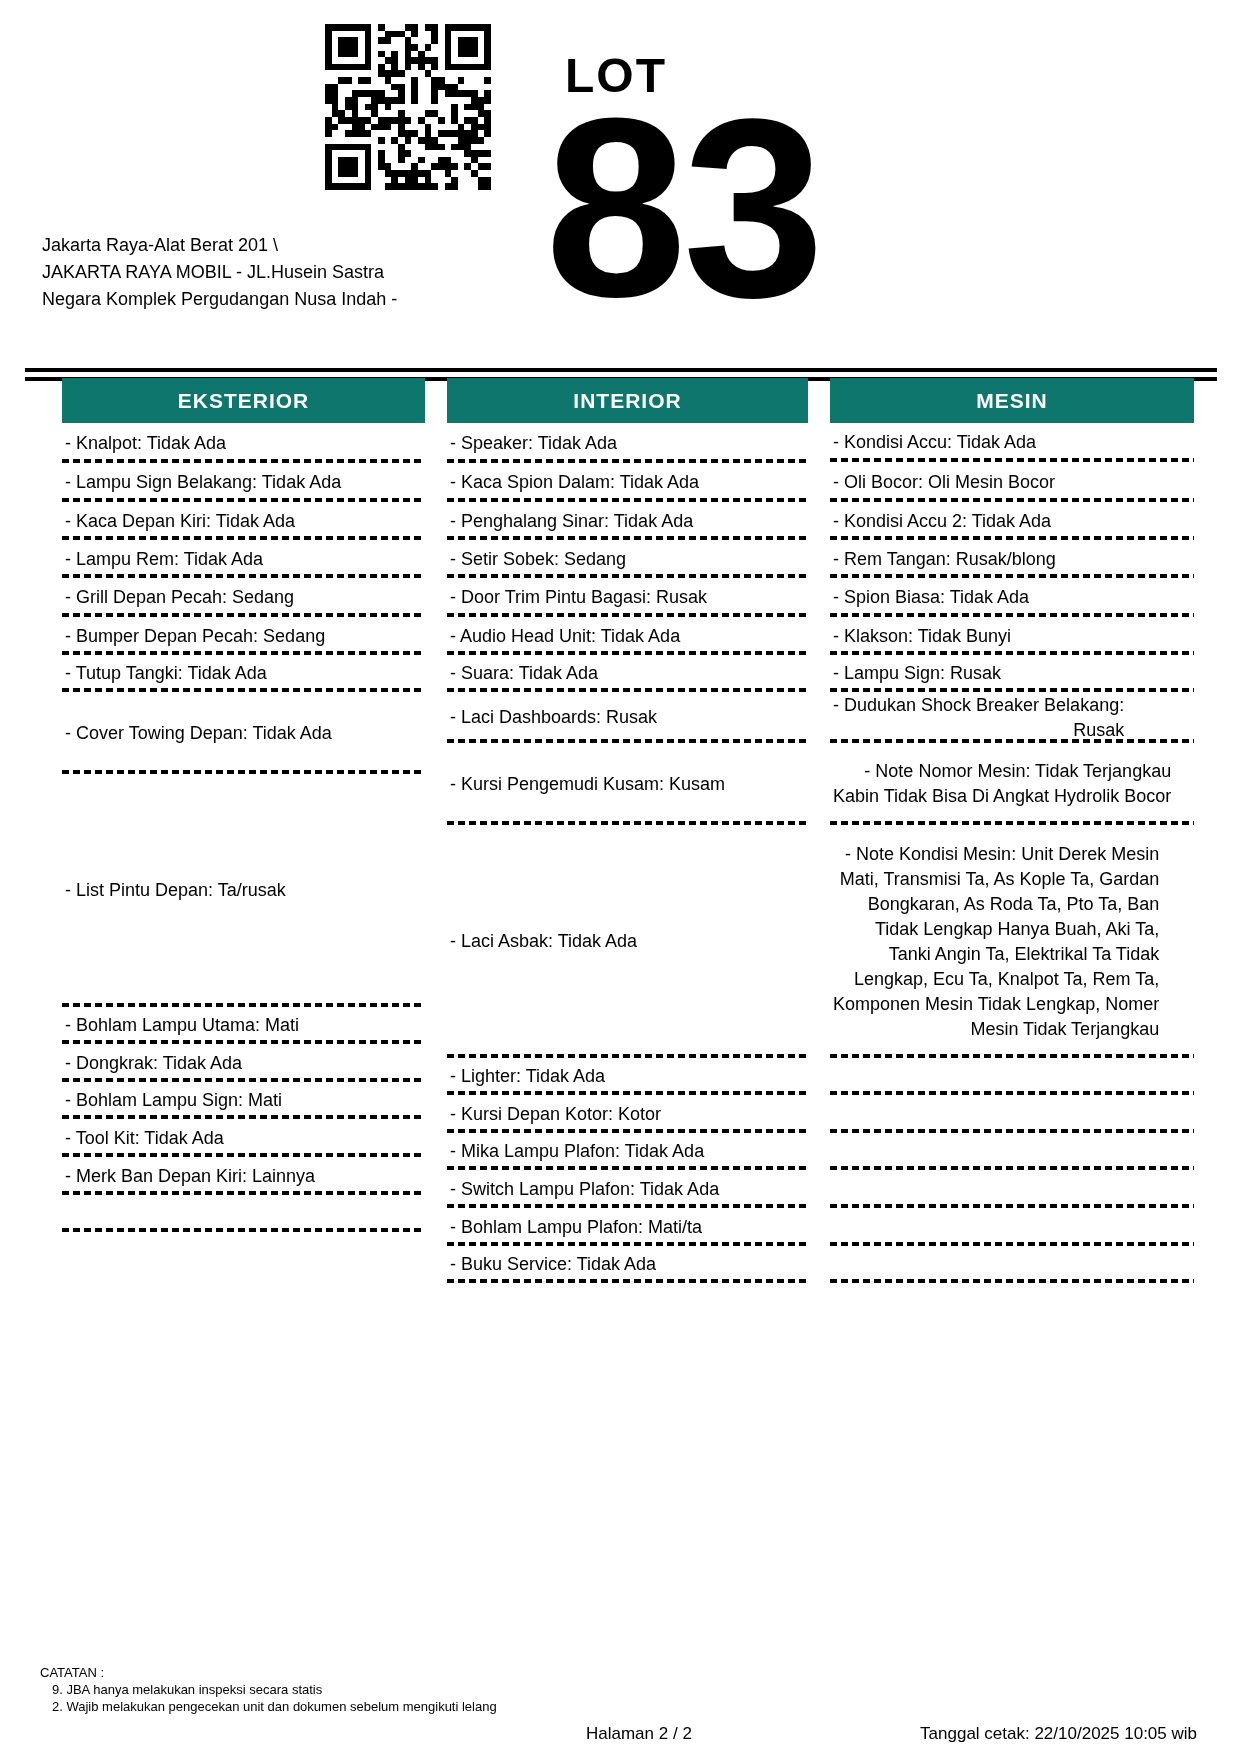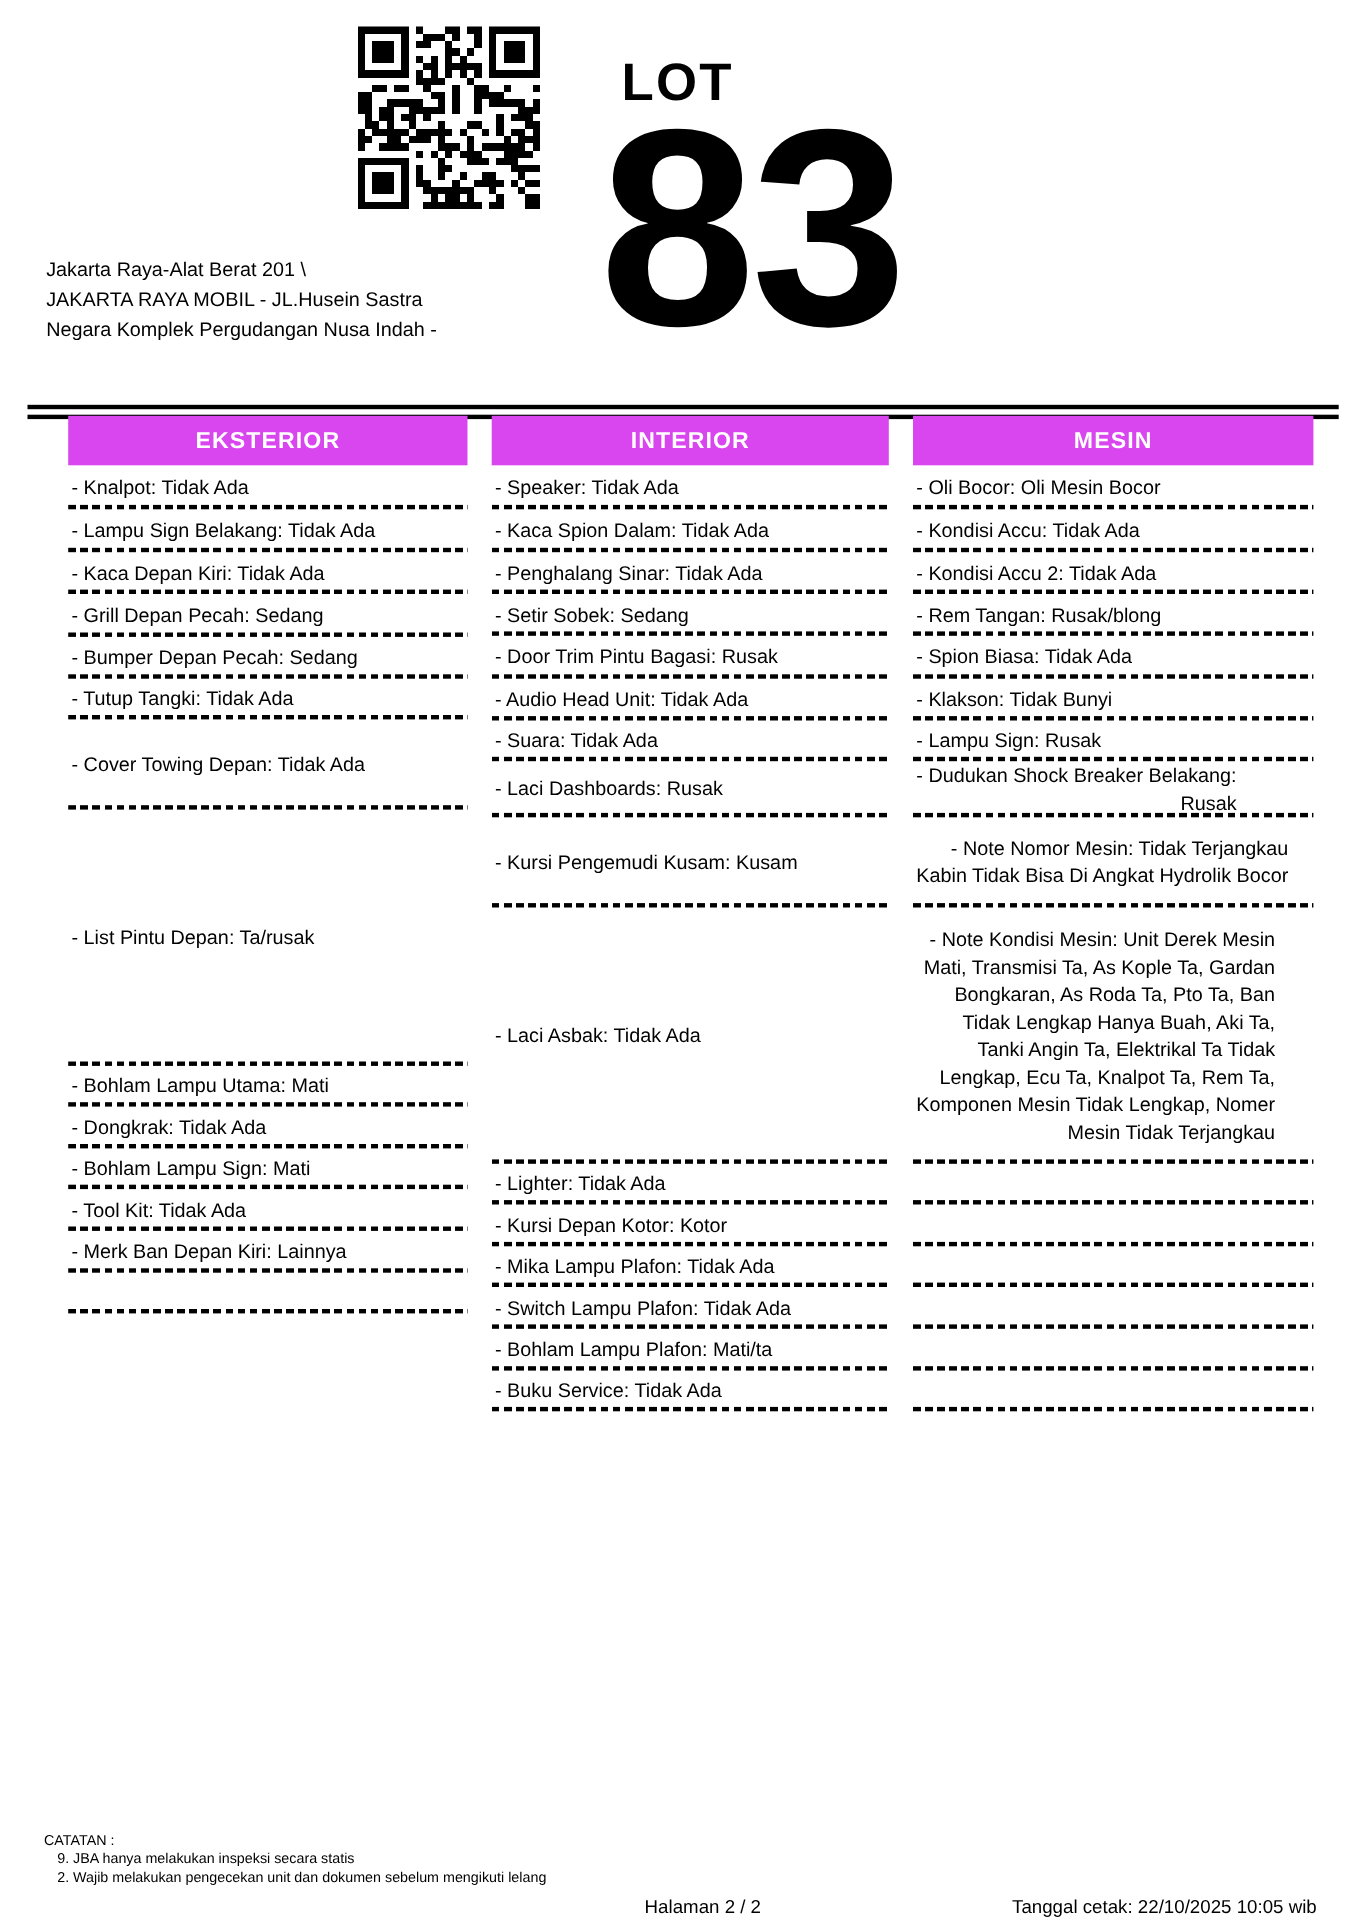--- a/index.html
+++ b/index.html
@@ -11,21 +11,21 @@
   .lot-label{position:absolute;left:565px;top:52px;font-size:48px;font-weight:bold;letter-spacing:2px;line-height:1;}
   .lot-number{position:absolute;left:545px;top:80px;font-size:255px;font-weight:bold;line-height:1;letter-spacing:-4px;}
   .address{position:absolute;left:42px;top:232px;font-size:18px;line-height:27px;}
 
   .rule{position:absolute;left:25px;top:368px;width:1192px;height:5px;
         border-top:4px solid #000;border-bottom:4px solid #000;}
 
   
   .grid{position:absolute;left:62px;top:378px;width:1132px;
         display:grid;grid-template-columns:363px 361px 364px;column-gap:22px;}
-  .col-header{height:45px;background:#d946ef;color:#fff;display:flex;align-items:center;justify-content:center;
+  .col-header{height:45px;background:#0f766e;color:#fff;display:flex;align-items:center;justify-content:center;
               font-size:21px;font-weight:bold;letter-spacing:1px;}
   .cell{display:flex;align-items:center;box-sizing:border-box;padding:0 6px 0 3px;
         background-image:repeating-linear-gradient(90deg,#000 0 7px,transparent 7px 11px);
         background-size:100% 4px;background-repeat:no-repeat;background-position:0 100%;text-align:right;}
   .cell-text{font-size:18px;line-height:25px;white-space:pre-line;}
 
   
   .catatan{position:absolute;left:40px;top:1664px;font-size:13px;line-height:17px;}
   .catatan .note-line{margin-left:12px;}
   .page-indicator{position:absolute;left:586px;top:1724px;font-size:17px;}
@@ -376,20 +376,23 @@
       <div class="col-body">
           <div class="cell" style="height: 40px;">
             <div class="cell-text">- Knalpot: Tidak Ada</div>
           </div>
           <div class="cell" style="height: 39px;">
             <div class="cell-text">- Lampu Sign Belakang: Tidak Ada</div>
           </div>
           <div class="cell" style="height: 38px;">
             <div class="cell-text">- Kaca Depan Kiri: Tidak Ada</div>
           </div>
+          <div class="cell" style="height: 38px;">
+            <div class="cell-text">- Lampu Rem: Tidak Ada</div>
+          </div>
           <div class="cell" style="height: 39px;">
             <div class="cell-text">- Grill Depan Pecah: Sedang</div>
           </div>
           <div class="cell" style="height: 38px;">
             <div class="cell-text">- Bumper Depan Pecah: Sedang</div>
           </div>
           <div class="cell" style="height: 37px;">
             <div class="cell-text">- Tutup Tangki: Tidak Ada</div>
           </div>
           <div class="cell" style="height: 82px;">
@@ -467,25 +470,25 @@
             <div class="cell-text">- Bohlam Lampu Plafon: Mati/ta</div>
           </div>
           <div class="cell" style="height: 37px;">
             <div class="cell-text">- Buku Service: Tidak Ada</div>
           </div>
         </div>
     </div>
     <div class="col">
       <div class="col-header">MESIN</div>
       <div class="col-body">
+          <div class="cell" style="height: 39px;">
+            <div class="cell-text">- Kondisi Accu: Tidak Ada</div>
+          </div>
           <div class="cell" style="height: 40px;">
             <div class="cell-text">- Oli Bocor: Oli Mesin Bocor</div>
-          </div>
-          <div class="cell" style="height: 39px;">
-            <div class="cell-text">- Kondisi Accu: Tidak Ada</div>
           </div>
           <div class="cell" style="height: 38px;">
             <div class="cell-text">- Kondisi Accu 2: Tidak Ada</div>
           </div>
           <div class="cell" style="height: 38px;">
             <div class="cell-text">- Rem Tangan: Rusak/blong</div>
           </div>
           <div class="cell" style="height: 39px;">
             <div class="cell-text">- Spion Biasa: Tidak Ada</div>
           </div>

